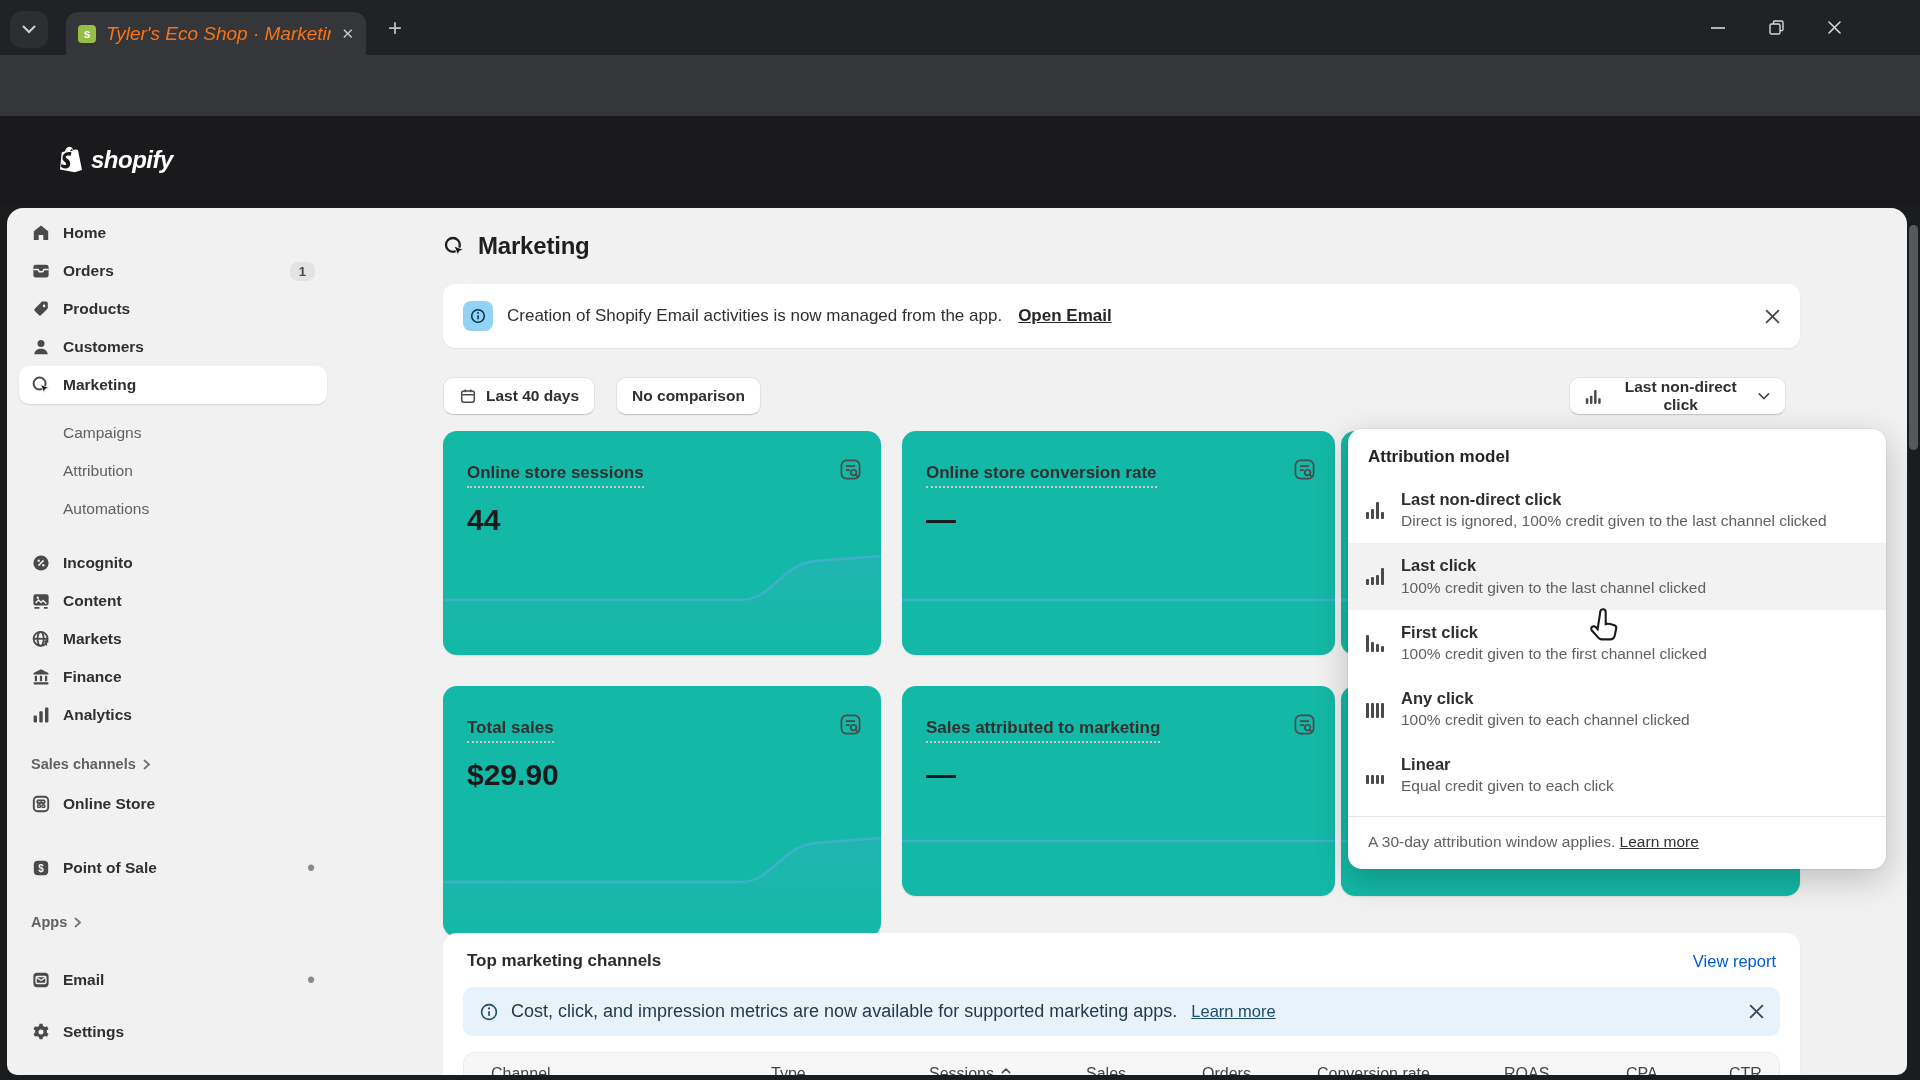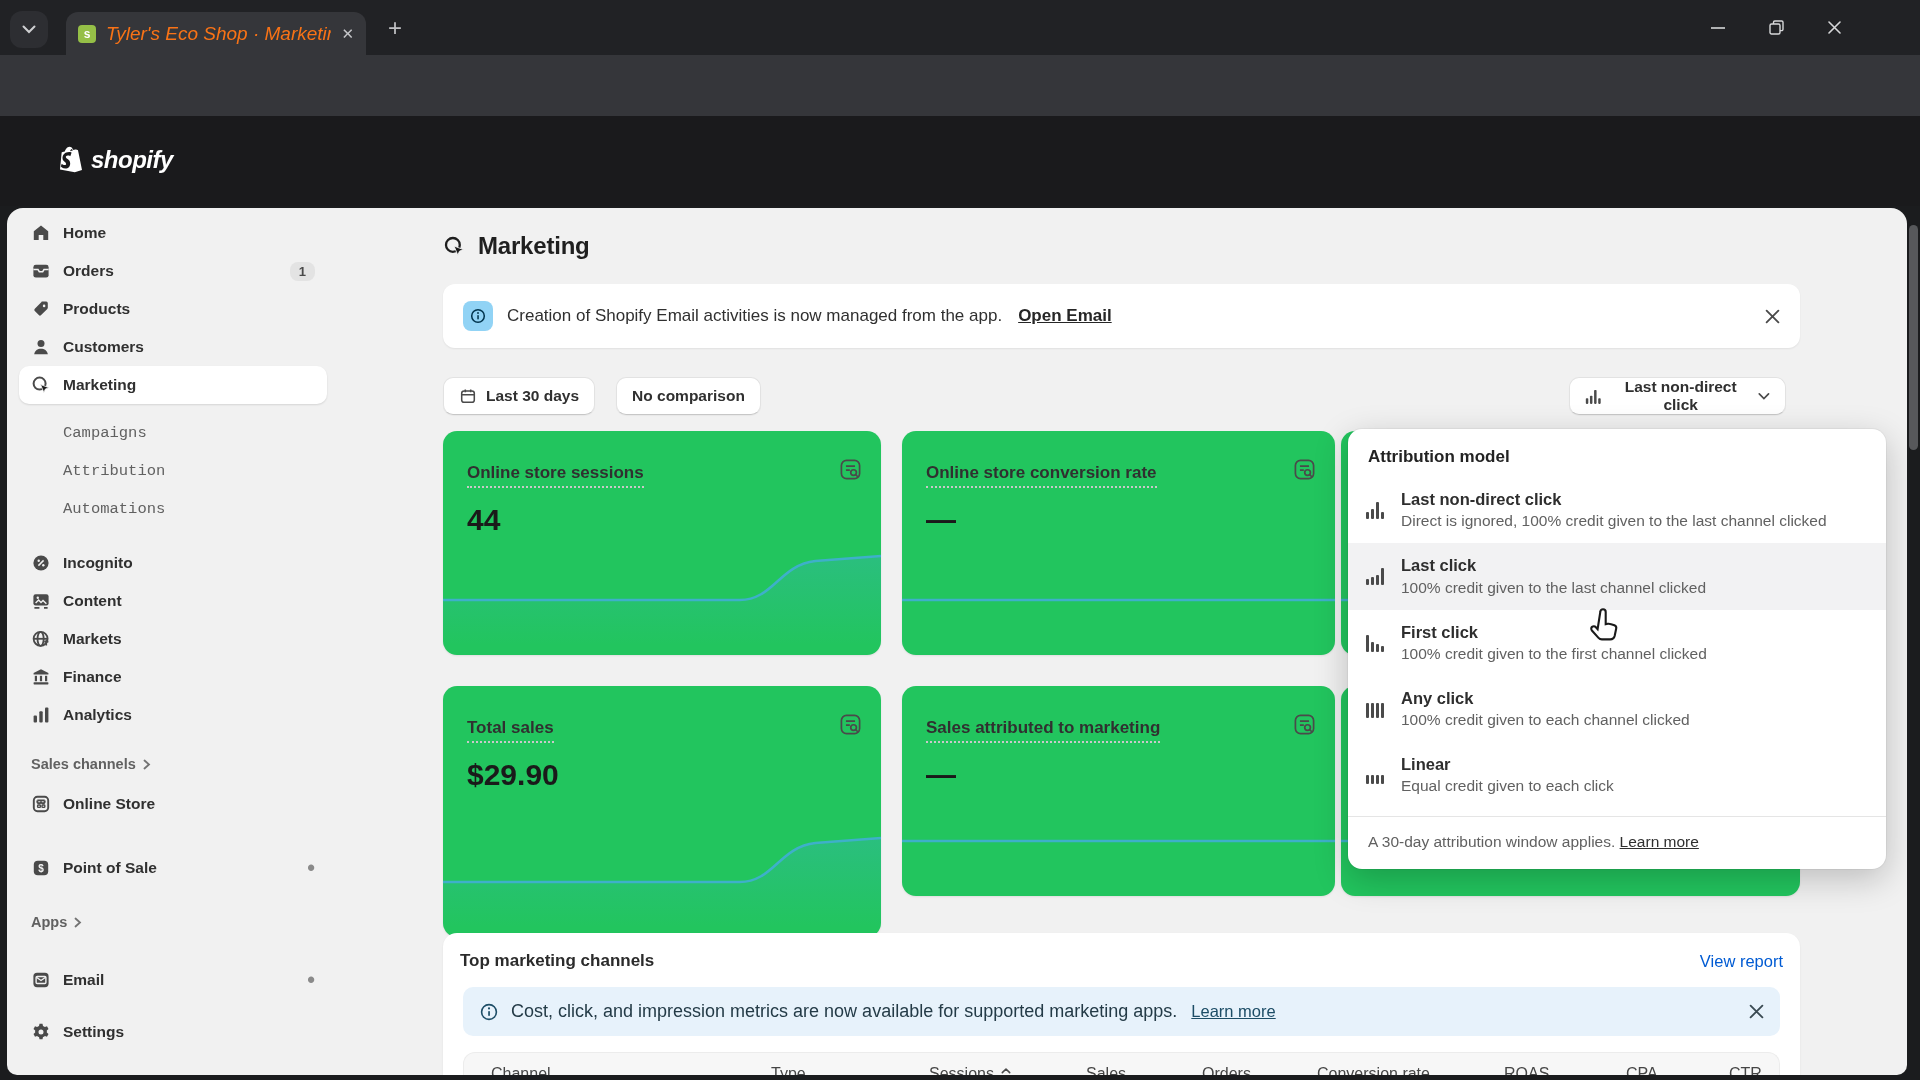--- a/index.html
+++ b/index.html
@@ -38,56 +38,56 @@
   
   .surface { position:absolute; left:7px; top:208px; width:1900px; height:867px; background:#f1f1f1; border-radius:16px 16px 10px 10px; overflow:hidden; }
 
   
   .sidebar { position:absolute; left:0; top:0; width:332px; height:100%; padding:6px 12px; }
   .sb-item { display:flex; align-items:center; gap:12px; height:38px; padding:0 12px; border-radius:10px; color:#303030; font-size:15.5px; font-weight:600; }
   .sb-item.active { background:#fff; box-shadow:0 1px 2px rgba(0,0,0,0.12); }
   .sb-ic { width:20px; height:20px; color:#4a4a4a; flex:0 0 20px; }
   .sb-badge { margin-left:auto; background:#e3e3e3; border-radius:8px; padding:2px 9px; font-size:13px; font-weight:600; color:#4a4a4a; }
   .sb-dot { margin-left:auto; color:#8a8a8a; font-size:22px; line-height:10px; }
-  .sb-sub { display:flex; align-items:center; height:38px; padding-left:44px; border-radius:10px; color:#616161; font-size:15.5px; font-weight:500;font-family:Liberation Mono, monospace; }
+  .sb-sub { display:flex; align-items:center; height:38px; padding-left:44px; border-radius:10px; color:#616161; font-size:15.5px; font-weight:500; }
   .sb-head { display:flex; align-items:center; gap:7px; height:26px; padding-left:12px; color:#616161; font-size:14.5px; font-weight:600; }
 
   
   .page-title-row { position:absolute; left:436px; top:24px; display:flex; align-items:center; gap:12px; color:#1f1f1f; }
   .page-title { font-size:24px; font-weight:bold; letter-spacing:-0.2px; }
   .notice { position:absolute; left:436px; top:76px; width:1357px; height:64px; background:#fff; border-radius:12px; box-shadow:0 1px 2px rgba(0,0,0,0.07); display:flex; align-items:center; gap:14px; padding:0 20px; }
   .notice-ic { width:30px; height:30px; border-radius:8px; background:#91d3f5; display:flex; align-items:center; justify-content:center; flex:0 0 30px; }
   .notice-text { font-size:17px; color:#303030; }
   .notice-link { font-size:17px; color:#262626; font-weight:600; text-decoration:underline; margin-left:2px; }
   .notice-x { margin-left:auto; color:#4a4a4a; }
 
   .btn { background:#fff; border:1px solid #e2e2e2; border-bottom-color:#c7c7c7; border-radius:10px; height:38px; display:flex; align-items:center; gap:9px; padding:0 15px; font-size:15.5px; font-weight:600; color:#303030; box-shadow:0 1px 1px rgba(0,0,0,0.04); }
   .filters { position:absolute; left:436px; top:169px; display:flex; gap:21px; }
   .attr-btn { position:absolute; left:1562px; top:169px; width:217px; }
 
-  .card { position:absolute; background:#22c55e; border-radius:14px; box-shadow:0 1px 2px rgba(0,0,0,0.08); overflow:hidden; }
+  .card { position:absolute; background:#14b8a6; border-radius:14px; box-shadow:0 1px 2px rgba(0,0,0,0.08); overflow:hidden; }
   .m-title { position:absolute; left:24px; top:32px; font-size:17px; font-weight:600; color:#303030; border-bottom:2px dotted #c9c9c9; padding-bottom:3px; }
   .m-value { position:absolute; left:24px; top:72px; font-size:30px; font-weight:bold; color:#1a1a1a; }
   .m-rep { position:absolute; right:18px; top:26px; color:#4a4a4a; }
   .spark { position:absolute; left:0; right:0; bottom:0; height:110px; width:100%; }
 
   
   .menu { position:absolute; left:1341px; top:221px; width:538px; background:#fff; border-radius:14px; box-shadow:0 10px 34px rgba(0,0,0,0.22), 0 0 0 1px rgba(0,0,0,0.04); z-index:40; padding:14px 0 0; }
   .menu-title { font-size:17px; font-weight:650; color:#232323; padding:4px 20px 10px; }
   .opt { display:flex; align-items:center; gap:12px; padding:11px 20px 11px 17px; }
   .opt.hover { background:#f2f2f3; }
   .opt-ic { width:24px; color:#4a4a4a; flex:0 0 24px; }
   .opt-name { font-size:16.5px; font-weight:600; color:#2e2e2e; line-height:1.35; }
   .opt-desc { font-size:15.5px; color:#616161; line-height:1.42; }
   .menu-footer { border-top:1px solid #e5e5e5; margin-top:8px; padding:16px 20px 18px; font-size:15.5px; color:#616161; }
   .menu-footer a { color:#303030; font-weight:500; text-decoration:underline; }
 
   
   .ch-card { position:absolute; left:436px; top:725px; width:1357px; height:420px; background:#fff; border-radius:14px; box-shadow:0 1px 2px rgba(0,0,0,0.08); }
-  .ch-head { display:flex; justify-content:space-between; align-items:center; padding:18px 17px 10px; }
+  .ch-head { display:flex; justify-content:space-between; align-items:center; padding:18px 24px 10px; }
   .ch-title { font-size:17px; font-weight:650; color:#2b2b2b; }
   .ch-link { font-size:16.5px; color:#005bd3; }
   .ch-banner { margin:6px 20px 0; background:#e7f2fb; border-radius:10px; display:flex; align-items:center; gap:12px; padding:14px 16px; }
   .ch-banner-text { font-size:18px; color:#243b47; }
   .ch-banner-link { font-size:16.5px; color:#1d4d66; font-weight:500; text-decoration:underline; margin-left:2px; }
   .ch-banner-x { margin-left:auto; color:#3a4a52; }
   .ch-thead { position:relative; margin:16px 20px 0; height:60px; background:#f7f7f7; border:1px solid #ececec; border-bottom:none; border-radius:12px 12px 0 0; }
   .ch-col { position:absolute; top:12px; font-size:16px; color:#454545; display:flex; align-items:center; gap:6px; }
 
   
@@ -412,21 +412,21 @@
           </svg>
       </span>
     </div>
 
     <div class="filters">
       <button class="btn">
         <svg width="18" height="18" viewBox="0 0 20 20" fill="none" stroke="#4a4a4a" stroke-width="1.7">
             <rect x="3" y="4.4" width="14" height="12.6" rx="2.6"></rect>
             <path d="M3 8.6h14M7 2.8v3M13 2.8v3"></path>
           </svg>
-        <span>Last 30 days</span>
+        <span>Last 40 days</span>
       </button>
       <button class="btn">
         <span>No comparison</span>
       </button>
     </div>
     <button class="btn attr-btn">
       <svg width="20" height="17" viewBox="0 0 22 18" fill="#4a4a4a">
           <rect x="1" y="11" width="3" height="7" rx="1"></rect>
           <rect x="6" y="8" width="3" height="10" rx="1"></rect>
           <rect x="11" y="1" width="3" height="17" rx="1"></rect>

